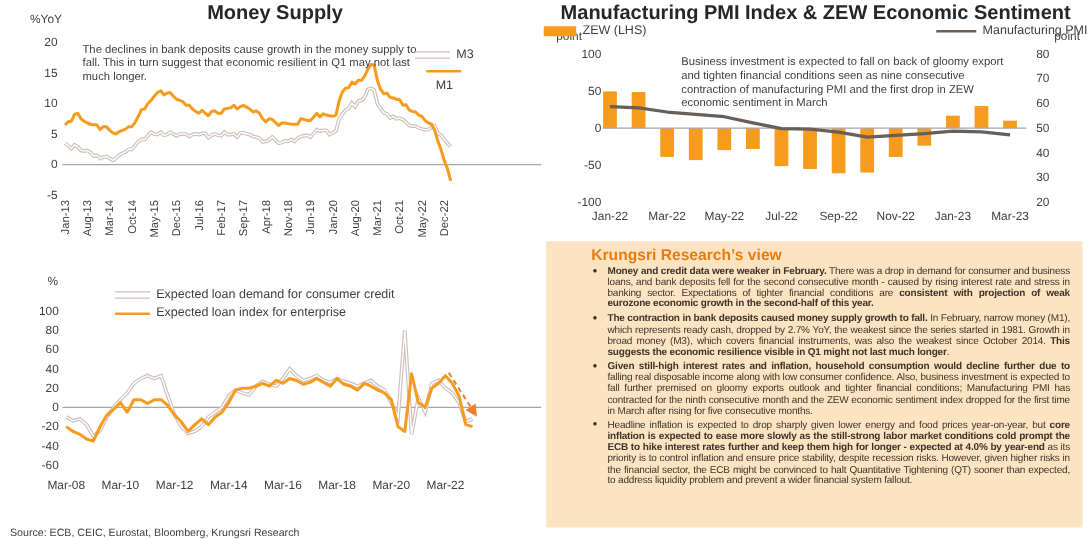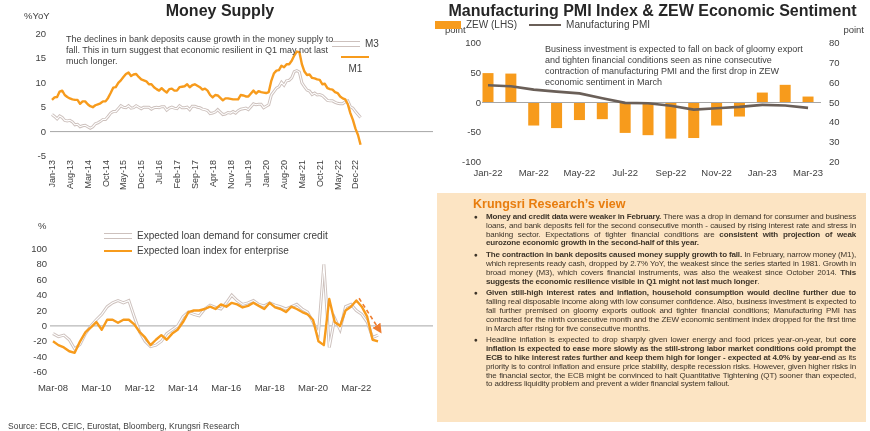--- a/index.html
+++ b/index.html
@@ -86,21 +86,21 @@
       <span class="sw-line" style="border-color:#F79B1C;"></span>
       <span>M1</span>
     </div>
   </div>
 </div>
 
 <div class="quad" id="q-pmi" style="left:435px;top:0;width:435px;height:193px;">
   <div class="chart-title">Manufacturing PMI Index &amp; ZEW Economic Sentiment</div>
   <div class="axis-unit" style="left:10px;top:24px;">point</div>
   <div class="axis-unit" style="right:6px;top:24px;">point</div>
-  <div style="position:absolute;left:0;right:0;top:19px;display:flex;justify-content:flex-start;gap:12px;">
+  <div style="position:absolute;left:0;right:0;top:19px;display:flex;justify-content:space-between;gap:12px;">
     <div class="legend-row">
       <span class="sw-bar" style="background:#F79B1C;"></span>
       <span>ZEW (LHS)</span>
     </div>
     <div class="legend-row">
       <span class="sw-line" style="border-color:#6A5F58;width:32px;"></span>
       <span>Manufacturing PMI</span>
     </div>
   </div>
   <svg id="svg-pmi" width="435" height="193">
@@ -142,21 +142,21 @@
       <text x="235.88" y="176" text-anchor="middle" font-size="9.5">Sep-22</text>
       <text x="281.6" y="176" text-anchor="middle" font-size="9.5">Nov-22</text>
       <text x="327.32" y="176" text-anchor="middle" font-size="9.5">Jan-23</text>
       <text x="373.03999999999996" y="176" text-anchor="middle" font-size="9.5">Mar-23</text>
     </svg>
   <div class="annot" style="left:110px;top:44px;width:258px;">Business investment is expected to fall on back of gloomy export and tighten financial conditions seen as nine consecutive contraction of manufacturing PMI and the first drop in ZEW economic sentiment in March</div>
 </div>
 
 <div class="quad" id="q-loan" style="left:0;top:205px;width:440px;height:226px;">
   <div class="axis-unit" style="left:38px;top:15px;">%</div>
-  <div style="position:absolute;left:104px;top:25px;">
+  <div style="position:absolute;left:92px;top:25px;">
     <div class="legend-row">
       <span class="sw-line double" style="border-color:#CDC1BD;"></span>
       <span>Expected loan demand for consumer credit</span>
     </div>
     <div class="legend-row" style="margin-top:4px;">
       <span class="sw-line" style="border-color:#F79B1C;"></span>
       <span>Expected loan index for enterprise</span>
     </div>
   </div>
   <svg id="svg-loan" width="440" height="226">

